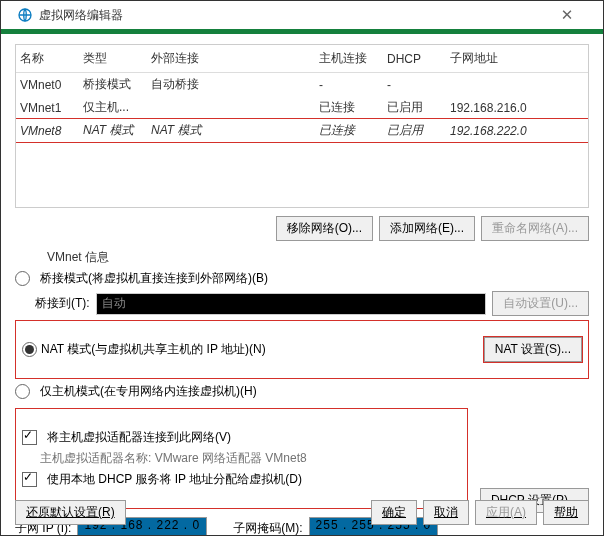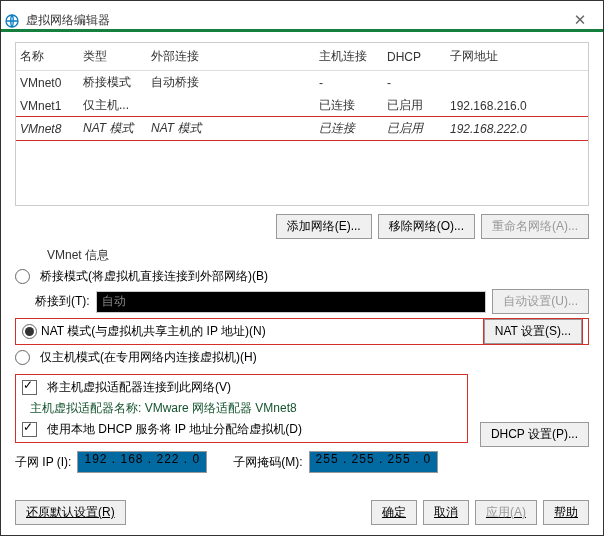--- a/index.html
+++ b/index.html
@@ -1,37 +1,37 @@
 <!DOCTYPE html>
 <html><head>
 <meta charset="utf-8">
 <style>
 body { margin:0; padding:0; font-family:"Microsoft YaHei","Segoe UI",sans-serif; font-size:12px; background:#222; }
 .window { width:604px; height:536px; background:#fff; border:1px solid #333; box-sizing:border-box; position:relative; overflow:hidden; }
-.titlebar { height:28px; display:flex; align-items:flex-end; padding:0 3px; border-bottom:3px solid #15803d; }
+.titlebar { height:28px; display:flex; align-items:center; padding:0 16px; border-bottom:5px solid #15803d; }
 .title-icon { width:16px; height:16px; margin-right:6px; color:#0e7ec2; }
 .title-text { flex:1; color:#333; }
 .close-btn { width:40px; text-align:center; color:#666; font-size:15px; cursor:pointer; }
 .content { padding:10px 14px 0 14px; }
 .table-wrap { border:1px solid #ccc; height:162px; overflow:hidden; }
 table { width:100%; border-collapse:collapse; font-size:12px; }
 th { text-align:left; padding:5px 4px; border-bottom:1px solid #ddd; color:#333; font-weight:normal; }
 td { padding:3px 4px; color:#333; }
 .row-sel { outline:1px solid #d4302a;font-style:italic; }
 .btn-row { display:flex; gap:6px; justify-content:flex-end; margin:8px 0; }
 .btn { border:1px solid #999; background:#f0f0f0; padding:3px 10px; font-size:12px; cursor:pointer; }
 .btn.dis { color:#999; }
 .btn.hl { outline:1px solid #d4302a; }
 .sect-label { color:#333; margin-bottom:4px;margin-left:32px; }
 .row { display:flex; align-items:center; margin:4px 0; gap:6px; }
 .indent { margin-left:20px; }
 .dropdown { flex:1; border:1px solid #ccc; background:#000000; height:20px; display:flex; align-items:center; padding:0 5px; color:#888; }
 .ip-box { border:1px solid #999; height:20px; padding:0 6px; display:flex; align-items:flex-start; min-width:115px; background:#0369a1; letter-spacing:1px; }
-.redbox { border:1px solid #d4302a; padding:0 6px; margin:4px 0; }
-.subtext { margin-left:8px; color:#14532d; }
+.redbox { border:1px solid #d4302a; padding:16px 6px; margin:4px 0; }
+.subtext { margin-left:18px; color:#737373; }
 .bottom { position:absolute; bottom:10px; left:14px; right:14px; display:flex; align-items:center; gap:6px;text-decoration:underline; }
 .bottom .spacer { flex:1; }
 .radio, .check { width:13px; height:13px; border:1px solid #666; display:inline-block; vertical-align:middle; margin-right:4px; position:relative; flex-shrink:0; }
 .radio { border-radius:50%; }
 .radio.on::after { content:""; position:absolute; inset:2px; border-radius:50%; background:#333; }
 .check.on::after { content:"✓"; position:absolute; top:-3px; left:0; font-size:12px; }
 </style>
 </head>
 <body>
 
@@ -81,22 +81,22 @@
               <td>NAT 模式</td>
               <td>已连接</td>
               <td>已启用</td>
               <td>192.168.222.0</td>
           </tr>
         </tbody>
       </table>
     </div>
 
     <div class="btn-row">
+      <button class="btn">移除网络(O)...</button>
       <button class="btn">添加网络(E)...</button>
-      <button class="btn">移除网络(O)...</button>
       <button class="btn dis">重命名网络(A)...</button>
     </div>
 
     <div class="sect-label">VMnet 信息</div>
 
     <div class="row">
       <span class="radio"></span>
       <span>桥接模式(将虚拟机直接连接到外部网络)(B)</span>
     </div>
     <div class="row indent">

